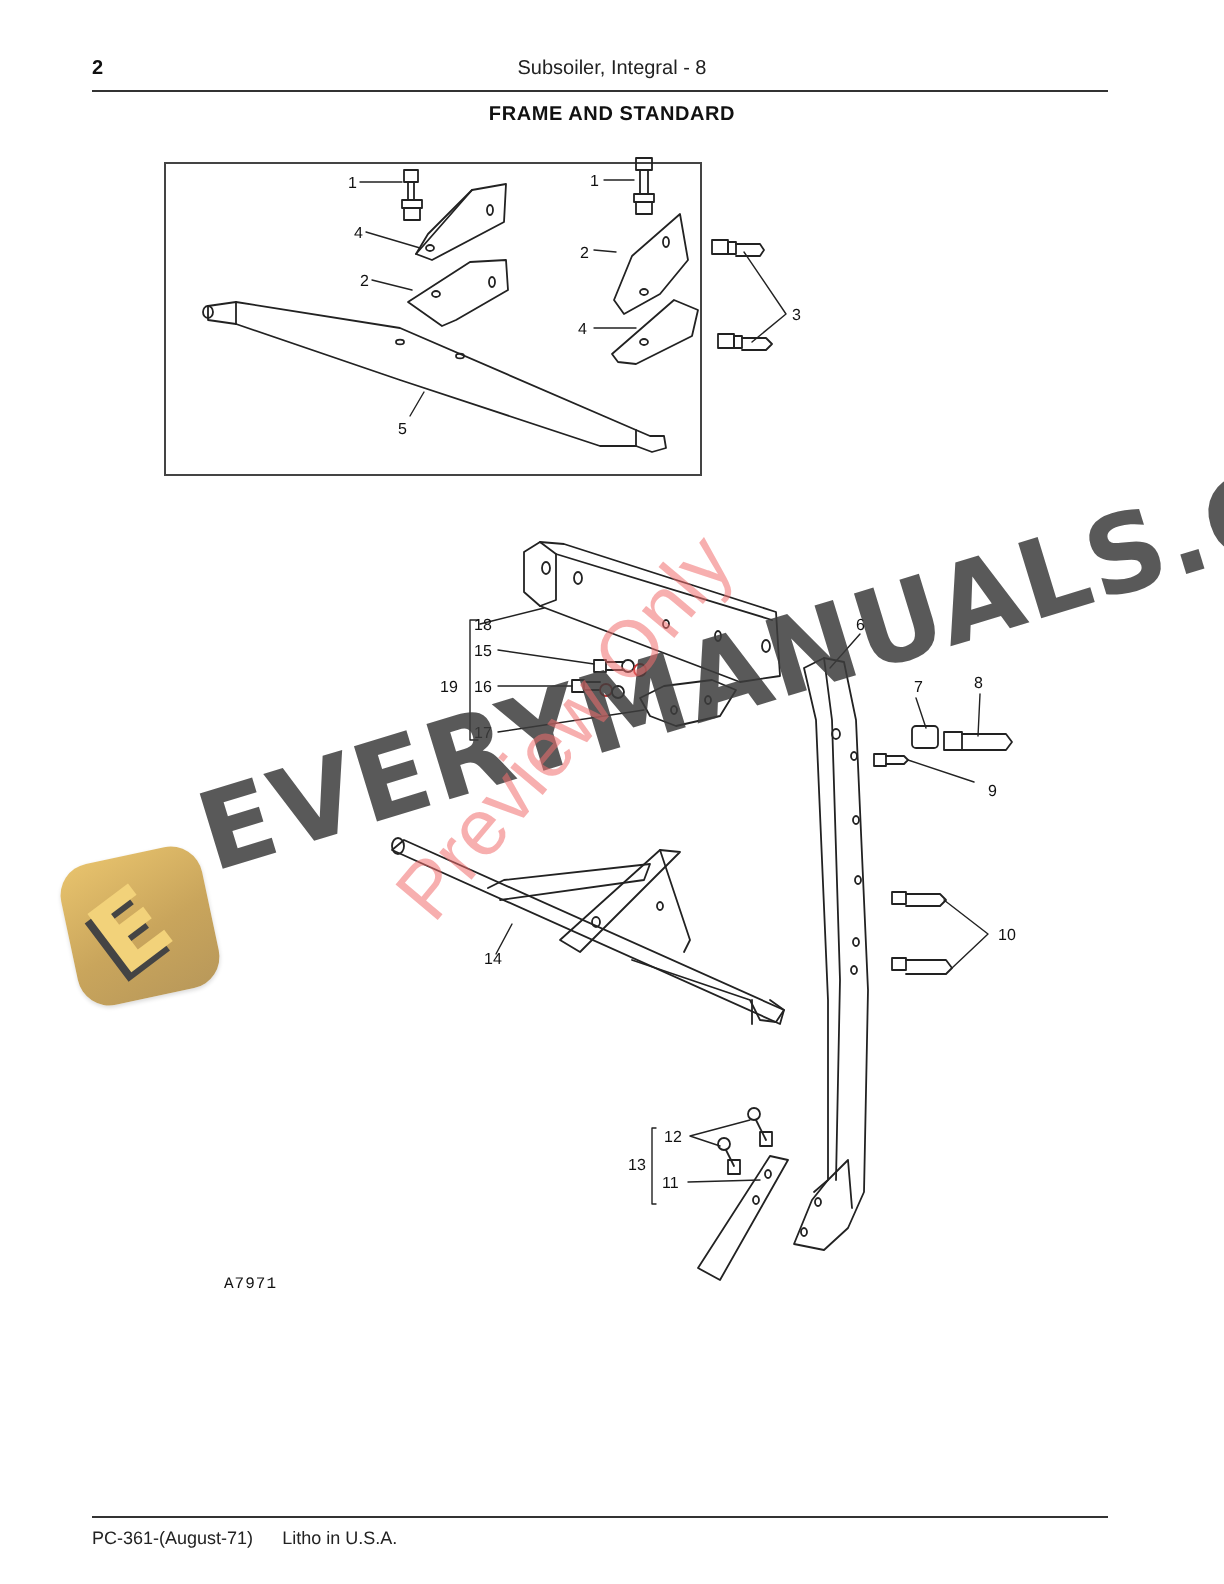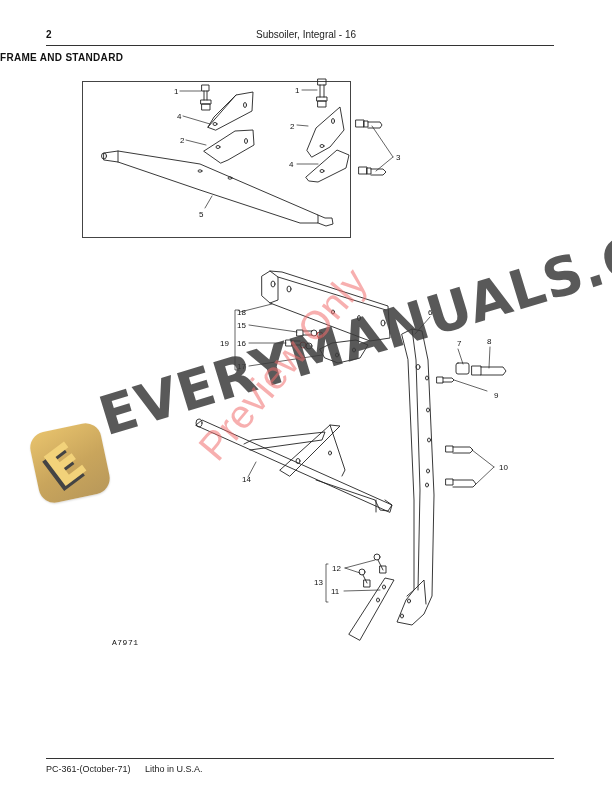--- a/index.html
+++ b/index.html
@@ -2,21 +2,21 @@
 <html><head>
 <meta charset="utf-8">
 <style>
   html, body { margin:0; padding:0; background:#ffffff; }
   body { width:612px; height:792px; position:relative; overflow:hidden;
          font-family:"Liberation Sans", sans-serif; color:#111; }
   .abs { position:absolute; }
   .page-num { left:46px; top:29px; font-size:10px; font-weight:bold; }
   .running-title { left:0; width:612px; top:29px; text-align:center; font-size:10px; color:#222; }
   .rule-top { left:46px; top:45px; width:508px; height:0; border-top:1px solid #333; }
-  .section-title { left:0; width:612px; top:52px; font-size:10px; font-weight:bold; letter-spacing:0.3px; }
+  .section-title { left:0; width:612px; top:52px; text-align:center; font-size:10px; font-weight:bold; letter-spacing:0.3px; }
   .figure-box { left:82px; top:81px; width:269px; height:157px; border:1px solid #444; box-sizing:border-box; }
   .drawing { left:0; top:0; width:612px; height:792px; }
   .callout { font-family:"Liberation Sans", sans-serif; font-size:8px; fill:#111; }
   .art-id { left:112px; top:638px; font-family:"Liberation Mono", monospace; font-size:8px; letter-spacing:0.5px;text-align:center; }
   .rule-bottom { left:46px; top:758px; width:508px; height:0; border-top:1px solid #333; }
   .footer { left:46px; top:764px; font-size:9px; color:#222; }
   .footer span + span { margin-left:12px; }
   .wm-logo { left:34px; top:427px; width:72px; height:72px; border-radius:16px;
              background:linear-gradient(160deg,#e8c36d 0%,#c9a55c 55%,#b8985a 100%);
              transform:rotate(-12deg); box-shadow:0 1px 2px rgba(0,0,0,0.15); }
@@ -26,21 +26,21 @@
              font-family:"DejaVu Sans", sans-serif; transform:rotate(-17deg); transform-origin:0 0;
              white-space:nowrap; letter-spacing:1px; }
   .wm-preview { left:190px; top:440px; font-size:40px; color:rgba(240,110,110,0.55);
              font-family:"Liberation Sans", sans-serif; transform:rotate(-50deg); transform-origin:0 0;
              white-space:nowrap; }
 </style>
 </head>
 <body>
 
 <div class="abs page-num">2</div>
-<div class="abs running-title">Subsoiler, Integral - 16</div>
+<div class="abs running-title">Subsoiler, Integral - 8</div>
 <div class="abs rule-top"></div>
 <div class="abs section-title">FRAME AND STANDARD</div>
 
 <div class="abs figure-box"></div>
 
 <svg class="abs drawing" viewBox="0 0 612 792" fill="none" stroke="#222" stroke-width="0.9" stroke-linejoin="round" stroke-linecap="round">
 
   <g>
     <path d="M104 153 L118 151 L200 164 L318 215 L318 223 L300 223 L200 190 L118 162 L104 160 Z"></path>
     <path d="M118 151 L118 162"></path>
@@ -227,15 +227,15 @@
 <div class="abs art-id">A7971</div>
 
 <div class="abs wm-logo">
   <div class="abs wm-logo-glyph">E</div>
 </div>
 <div class="abs wm-text">EVERYMANUALS.COM</div>
 <div class="abs wm-preview">Preview Only</div>
 
 <div class="abs rule-bottom"></div>
 <div class="abs footer">
-  <span>PC-361-(October-71)</span>
+  <span>PC-361-(August-71)</span>
   <span>Litho in U.S.A.</span>
 </div>
 
 </body></html>

